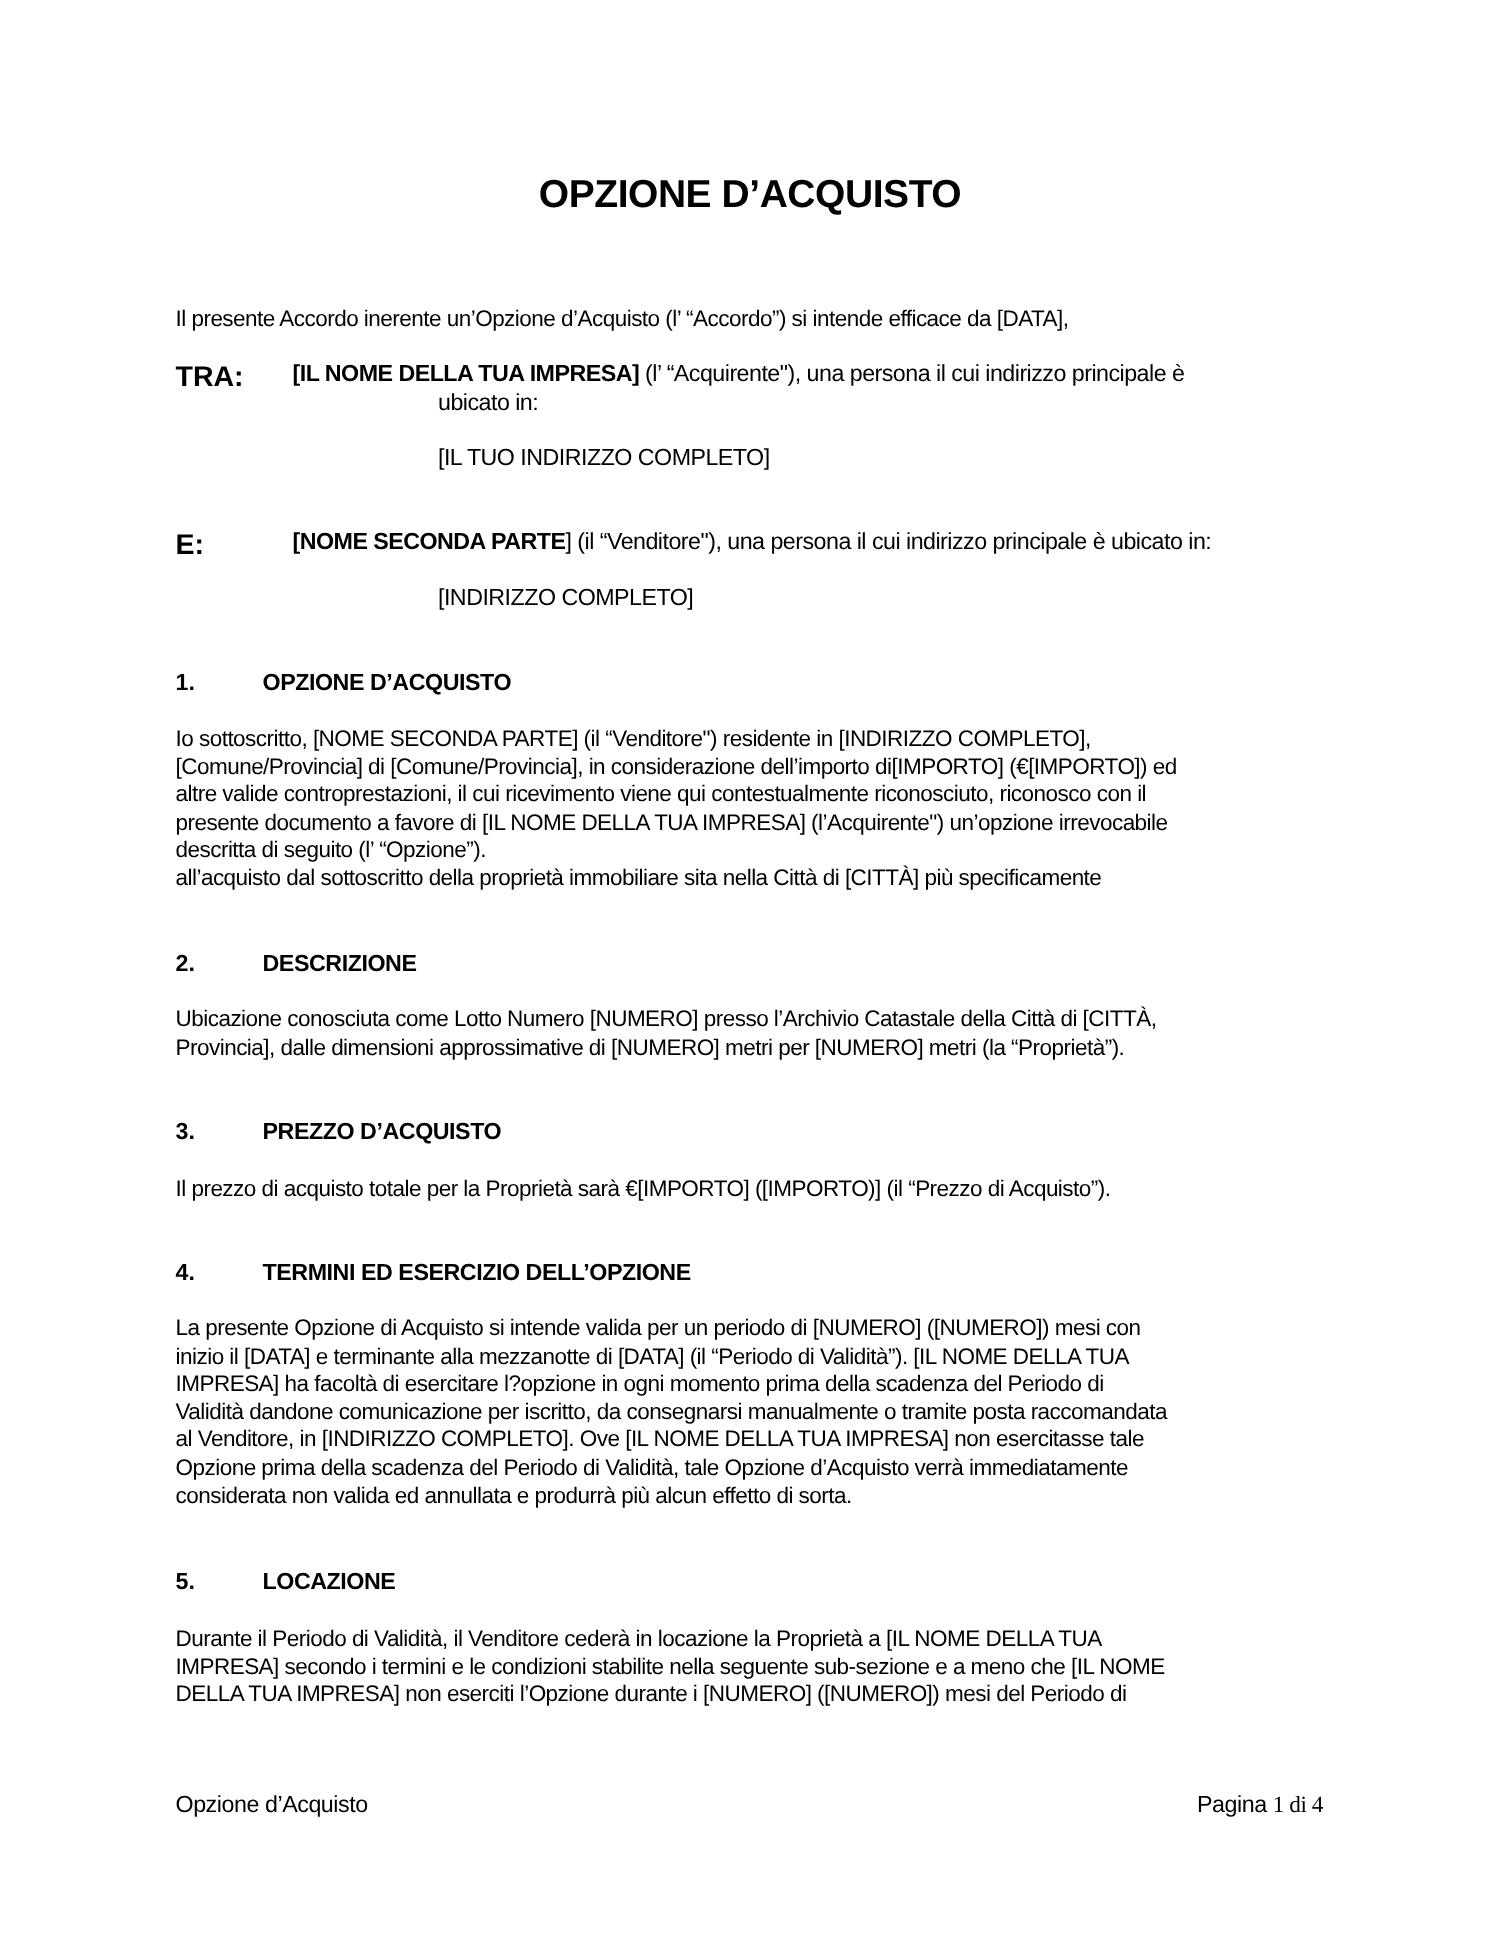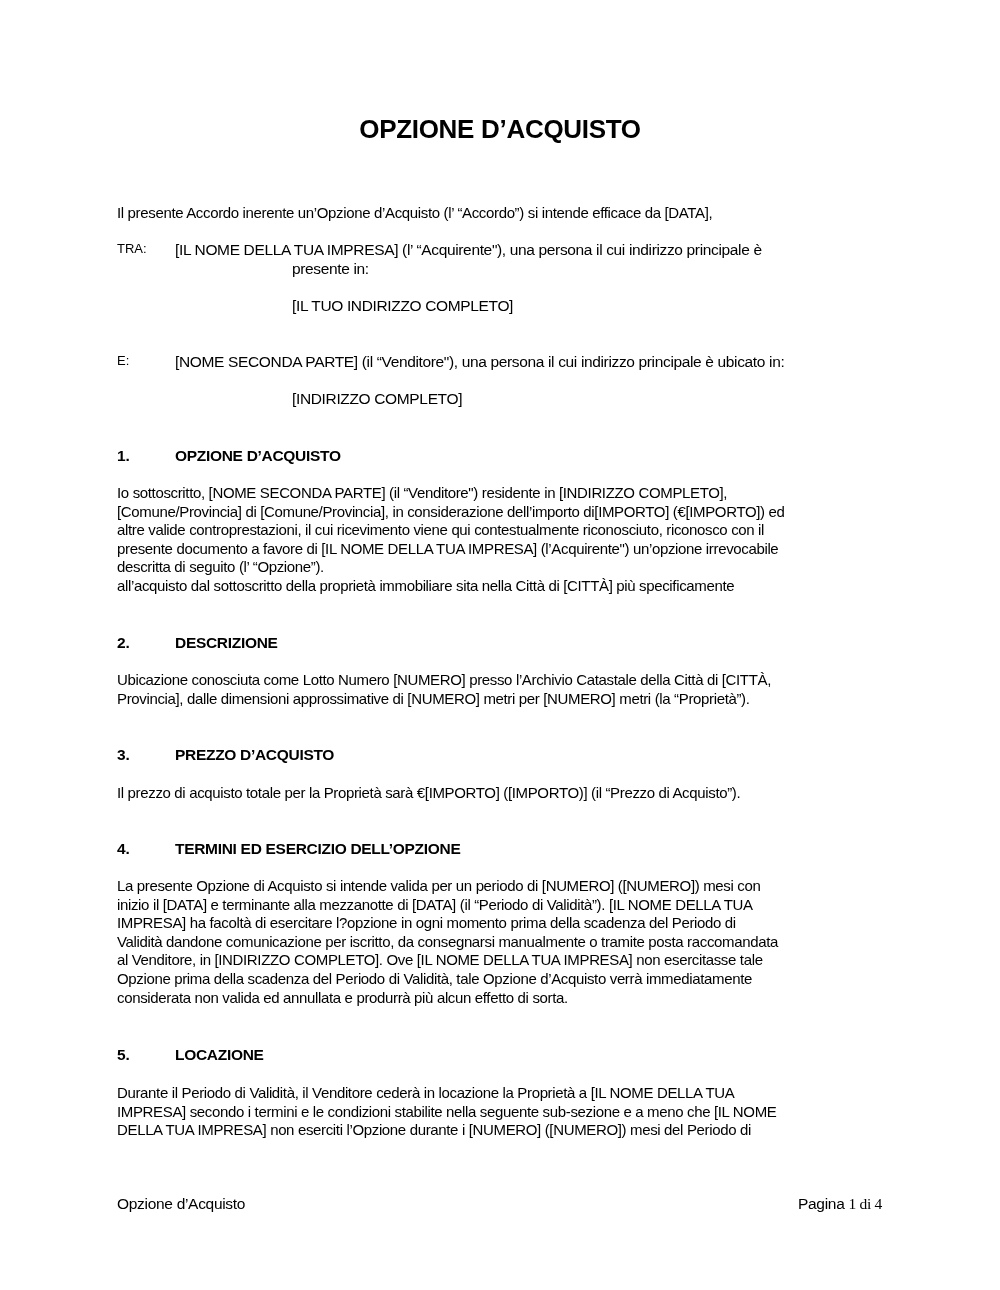--- a/index.html
+++ b/index.html
@@ -3,22 +3,22 @@
 <meta charset="utf-8">
 <style>
   html, body { margin: 0; padding: 0; background: #ffffff; }
   body { width: 1000px; height: 1290px; position: relative; overflow: hidden;
          font-family: "Liberation Sans", sans-serif; color: #000; }
   .page { position: absolute; left: 0; top: 0; width: 1000px; height: 908px; }
   .title { position: absolute; top: 114px; left: 0; width: 1000px; text-align: center;
            font-size: 26px; font-weight: bold; letter-spacing: -0.3px; }
   .txt { position: absolute; left: 117px; width: 770px; font-size: 15px; line-height: 18.6px;
          letter-spacing: -0.35px; }
-  .b { font-weight: normal; }
-  .party-label { position: absolute; left: 117px; font-size: 13px; font-weight: normal; }
+  .b { font-weight: bold; margin-left: 20px; }
+  .party-label { position: absolute; left: 117px; font-size: 19px; font-weight: bold; }
   .party-body { position: absolute; left: 175px; width: 700px; font-size: 15.5px; line-height: 18.6px; letter-spacing: -0.35px; }
   .indent { position: absolute; left: 292px; font-size: 15.5px; letter-spacing: -0.35px; }
   .sec-num { position: absolute; left: 117px; font-size: 15.5px; font-weight: bold; }
   .sec-title { position: absolute; left: 175px; font-size: 15.5px; font-weight: bold; letter-spacing: -0.3px; }
   .footer-left { position: absolute; left: 117px; top: 1195px; font-size: 15.5px; letter-spacing: -0.3px; }
   .footer-right { position: absolute; right: 118px; top: 1195px; font-size: 15.5px; letter-spacing: -0.3px; }
   .footer-right .num { font-family: "Liberation Serif", serif; }
 </style>
 </head>
 <body>
@@ -26,21 +26,21 @@
 <div class="page">
 
   <div class="title">OPZIONE D’ACQUISTO</div>
 
   <div class="txt" style="top:204px;">Il presente Accordo inerente un’Opzione d’Acquisto (l’ “Accordo”) si intende efficace da [DATA],</div>
 
   <div class="party-label" style="top:241px;">TRA:</div>
   <div class="party-body" style="top:241px;">
     <span class="b">[IL NOME DELLA TUA IMPRESA]</span><span> (l’ “Acquirente"), una persona il cui indirizzo principale è</span>
   </div>
-  <div class="indent" style="top:260px;">presente in:</div>
+  <div class="indent" style="top:260px;">ubicato in:</div>
   <div class="indent" style="top:297px;">[IL TUO INDIRIZZO COMPLETO]</div>
 
   <div class="party-label" style="top:353px;">E:</div>
   <div class="party-body" style="top:353px;">
     <span class="b">[NOME SECONDA PARTE</span><span>] (il “Venditore"), una persona il cui indirizzo principale è ubicato in:</span>
   </div>
   <div class="indent" style="top:390px;">[INDIRIZZO COMPLETO]</div>
 
   <div class="sec-num" style="top:447px;">1.</div>
   <div class="sec-title" style="top:447px;">OPZIONE D’ACQUISTO</div>

